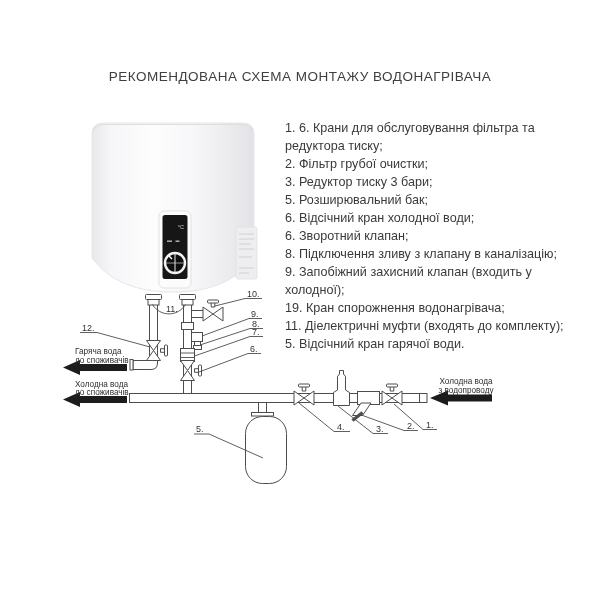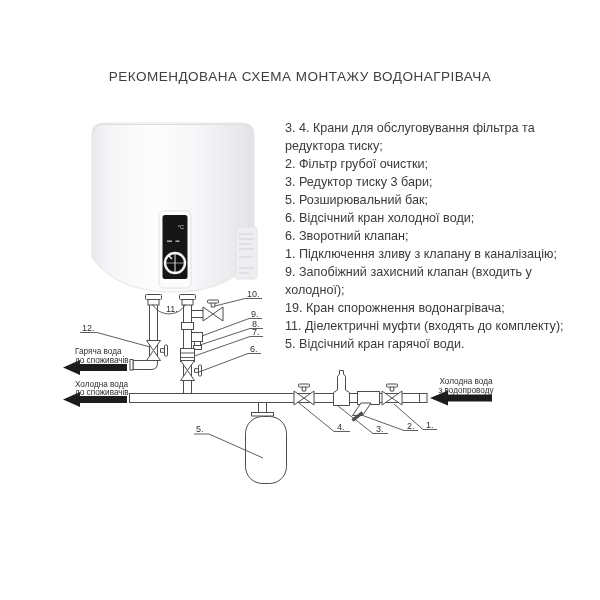--- a/index.html
+++ b/index.html
@@ -17,28 +17,28 @@
   .arrow{fill:#1c1c1c;stroke:none;}
 </style>
 </head>
 <body>
 
 <div class="page">
 
   <div class="title">РЕКОМЕНДОВАНА СХЕМА МОНТАЖУ ВОДОНАГРІВАЧА</div>
 
   <div class="legend">
-    <div>3. 4. Крани для обслуговування фільтра та</div>
+    <div>1. 6. Крани для обслуговування фільтра та</div>
     <div>редуктора тиску;</div>
     <div>2. Фільтр грубої очистки;</div>
     <div>3. Редуктор тиску 3 бари;</div>
     <div>5. Розширювальний бак;</div>
     <div>6. Відсічний кран холодної води;</div>
     <div>6. Зворотний клапан;</div>
-    <div>1. Підключення зливу з клапану в каналізацію;</div>
+    <div>8. Підключення зливу з клапану в каналізацію;</div>
     <div>9. Запобіжний захисний клапан (входить у</div>
     <div>холодної);</div>
     <div>19. Кран спорожнення водонагрівача;</div>
     <div>11. Діелектричні муфти (входять до комплекту);</div>
     <div>5. Відсічний кран гарячої води.</div>
   </div>
 
   <svg class="diagram" width="600" height="600" viewBox="0 0 600 600">
     <defs>
       <linearGradient id="tankGrad" x1="0" y1="0" x2="1" y2="0">

